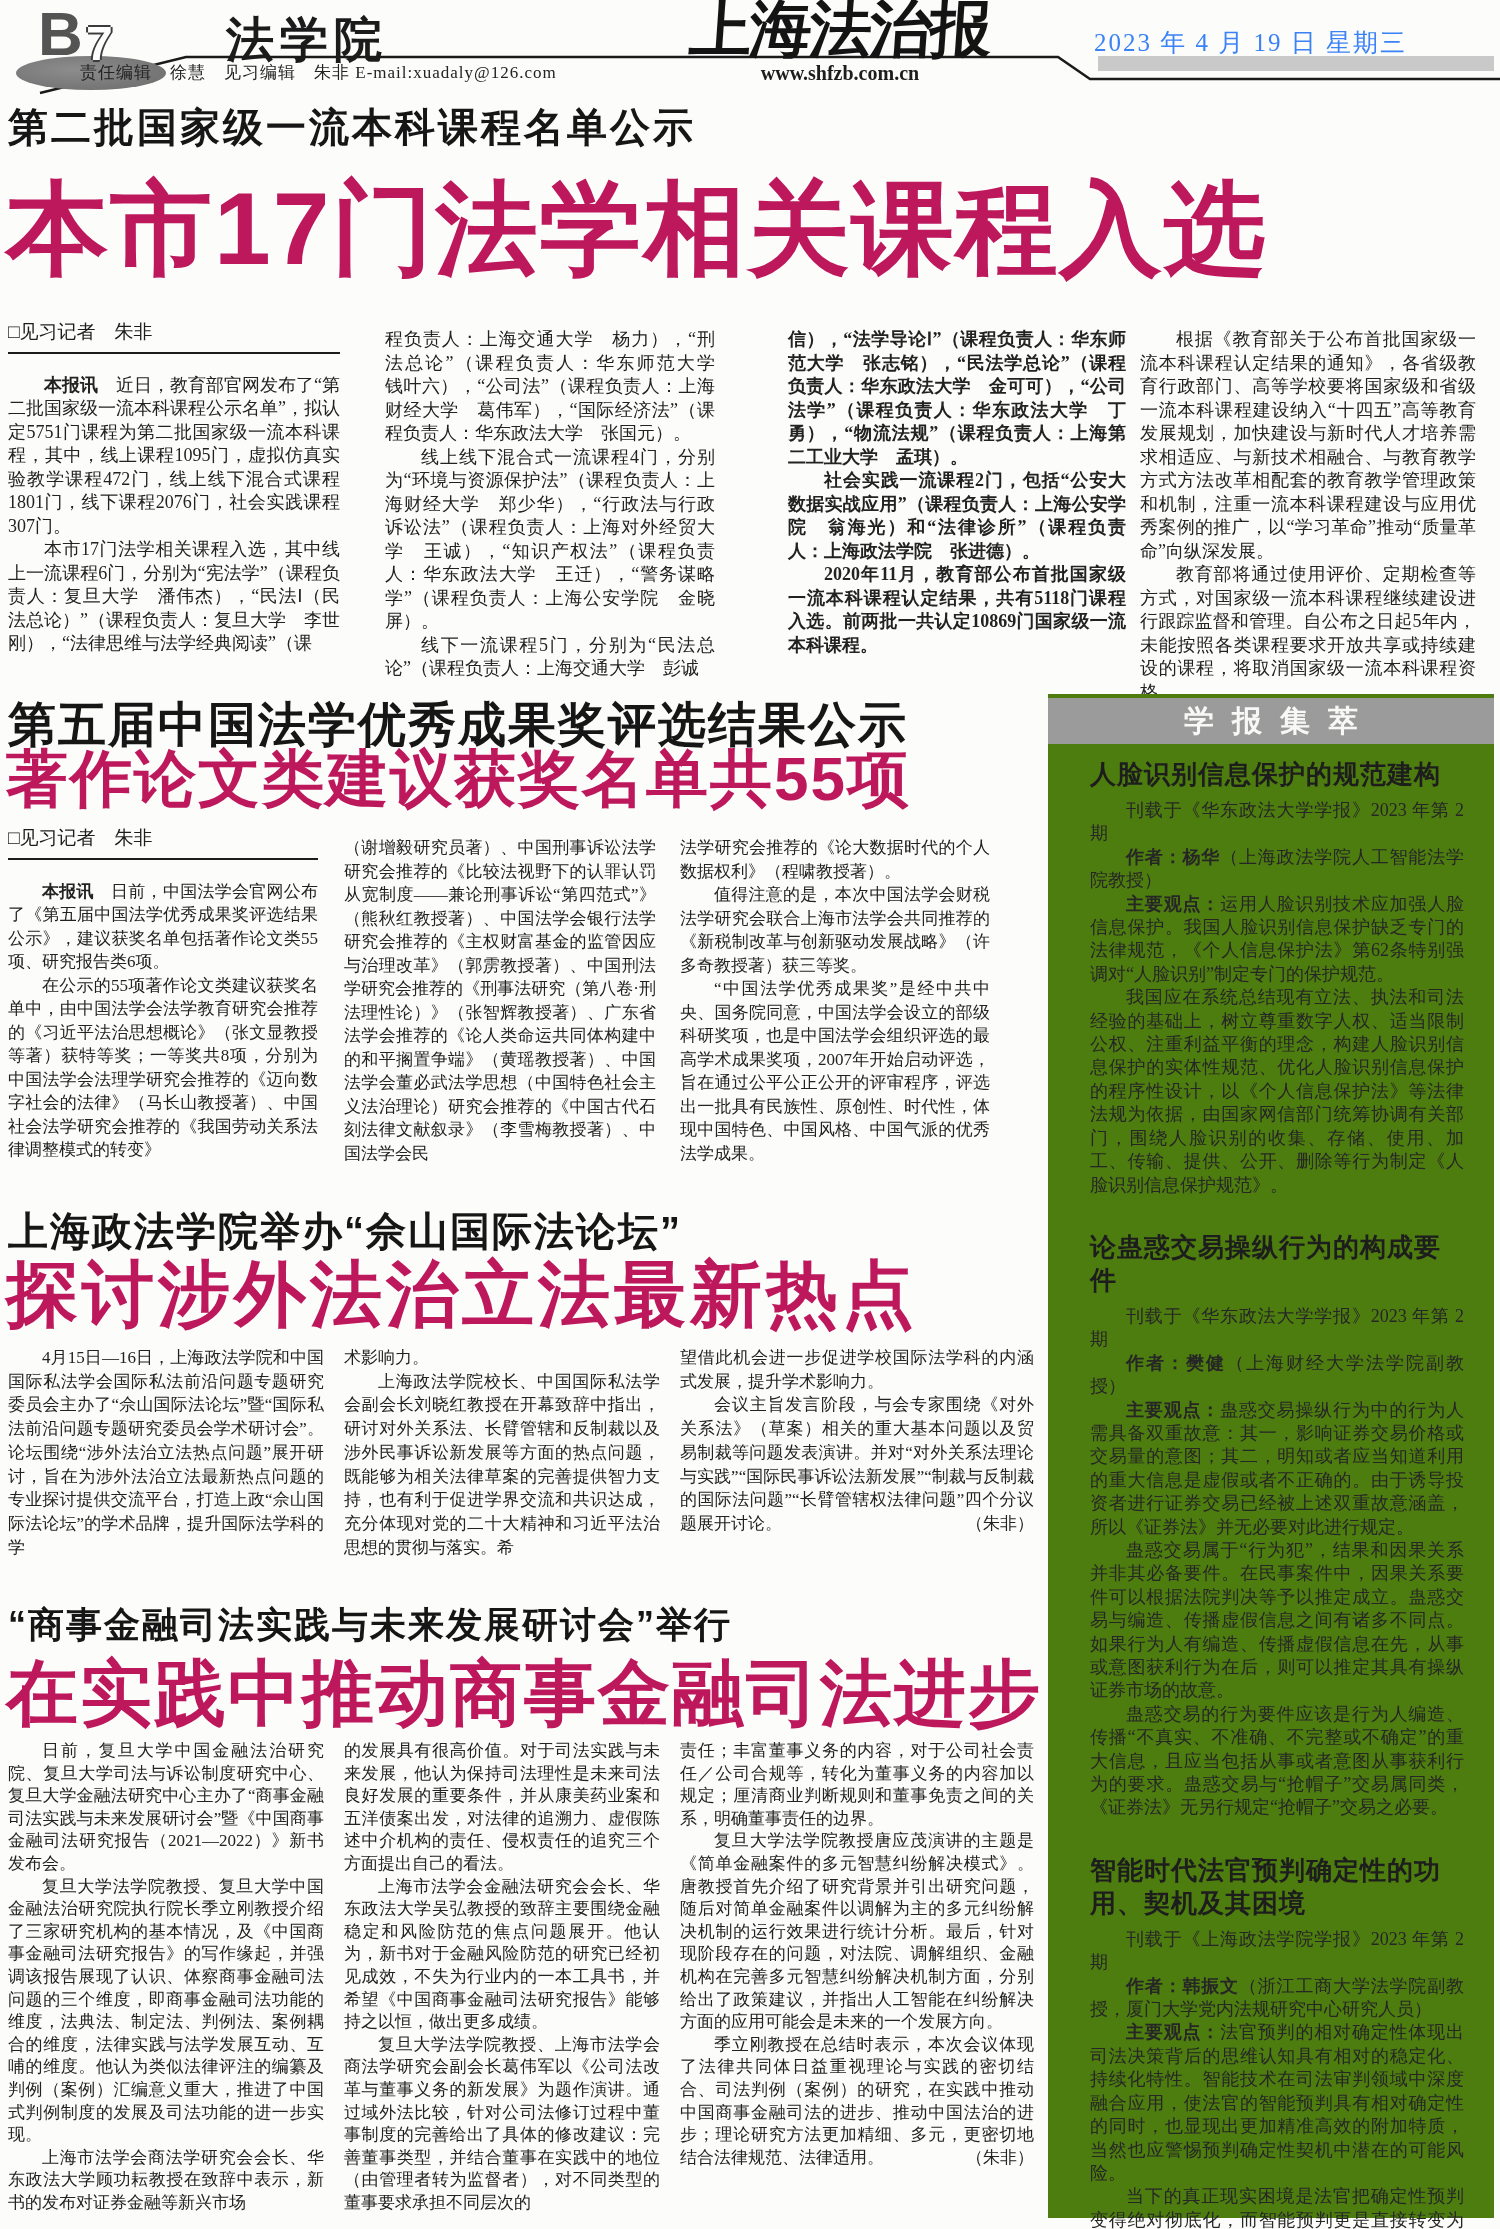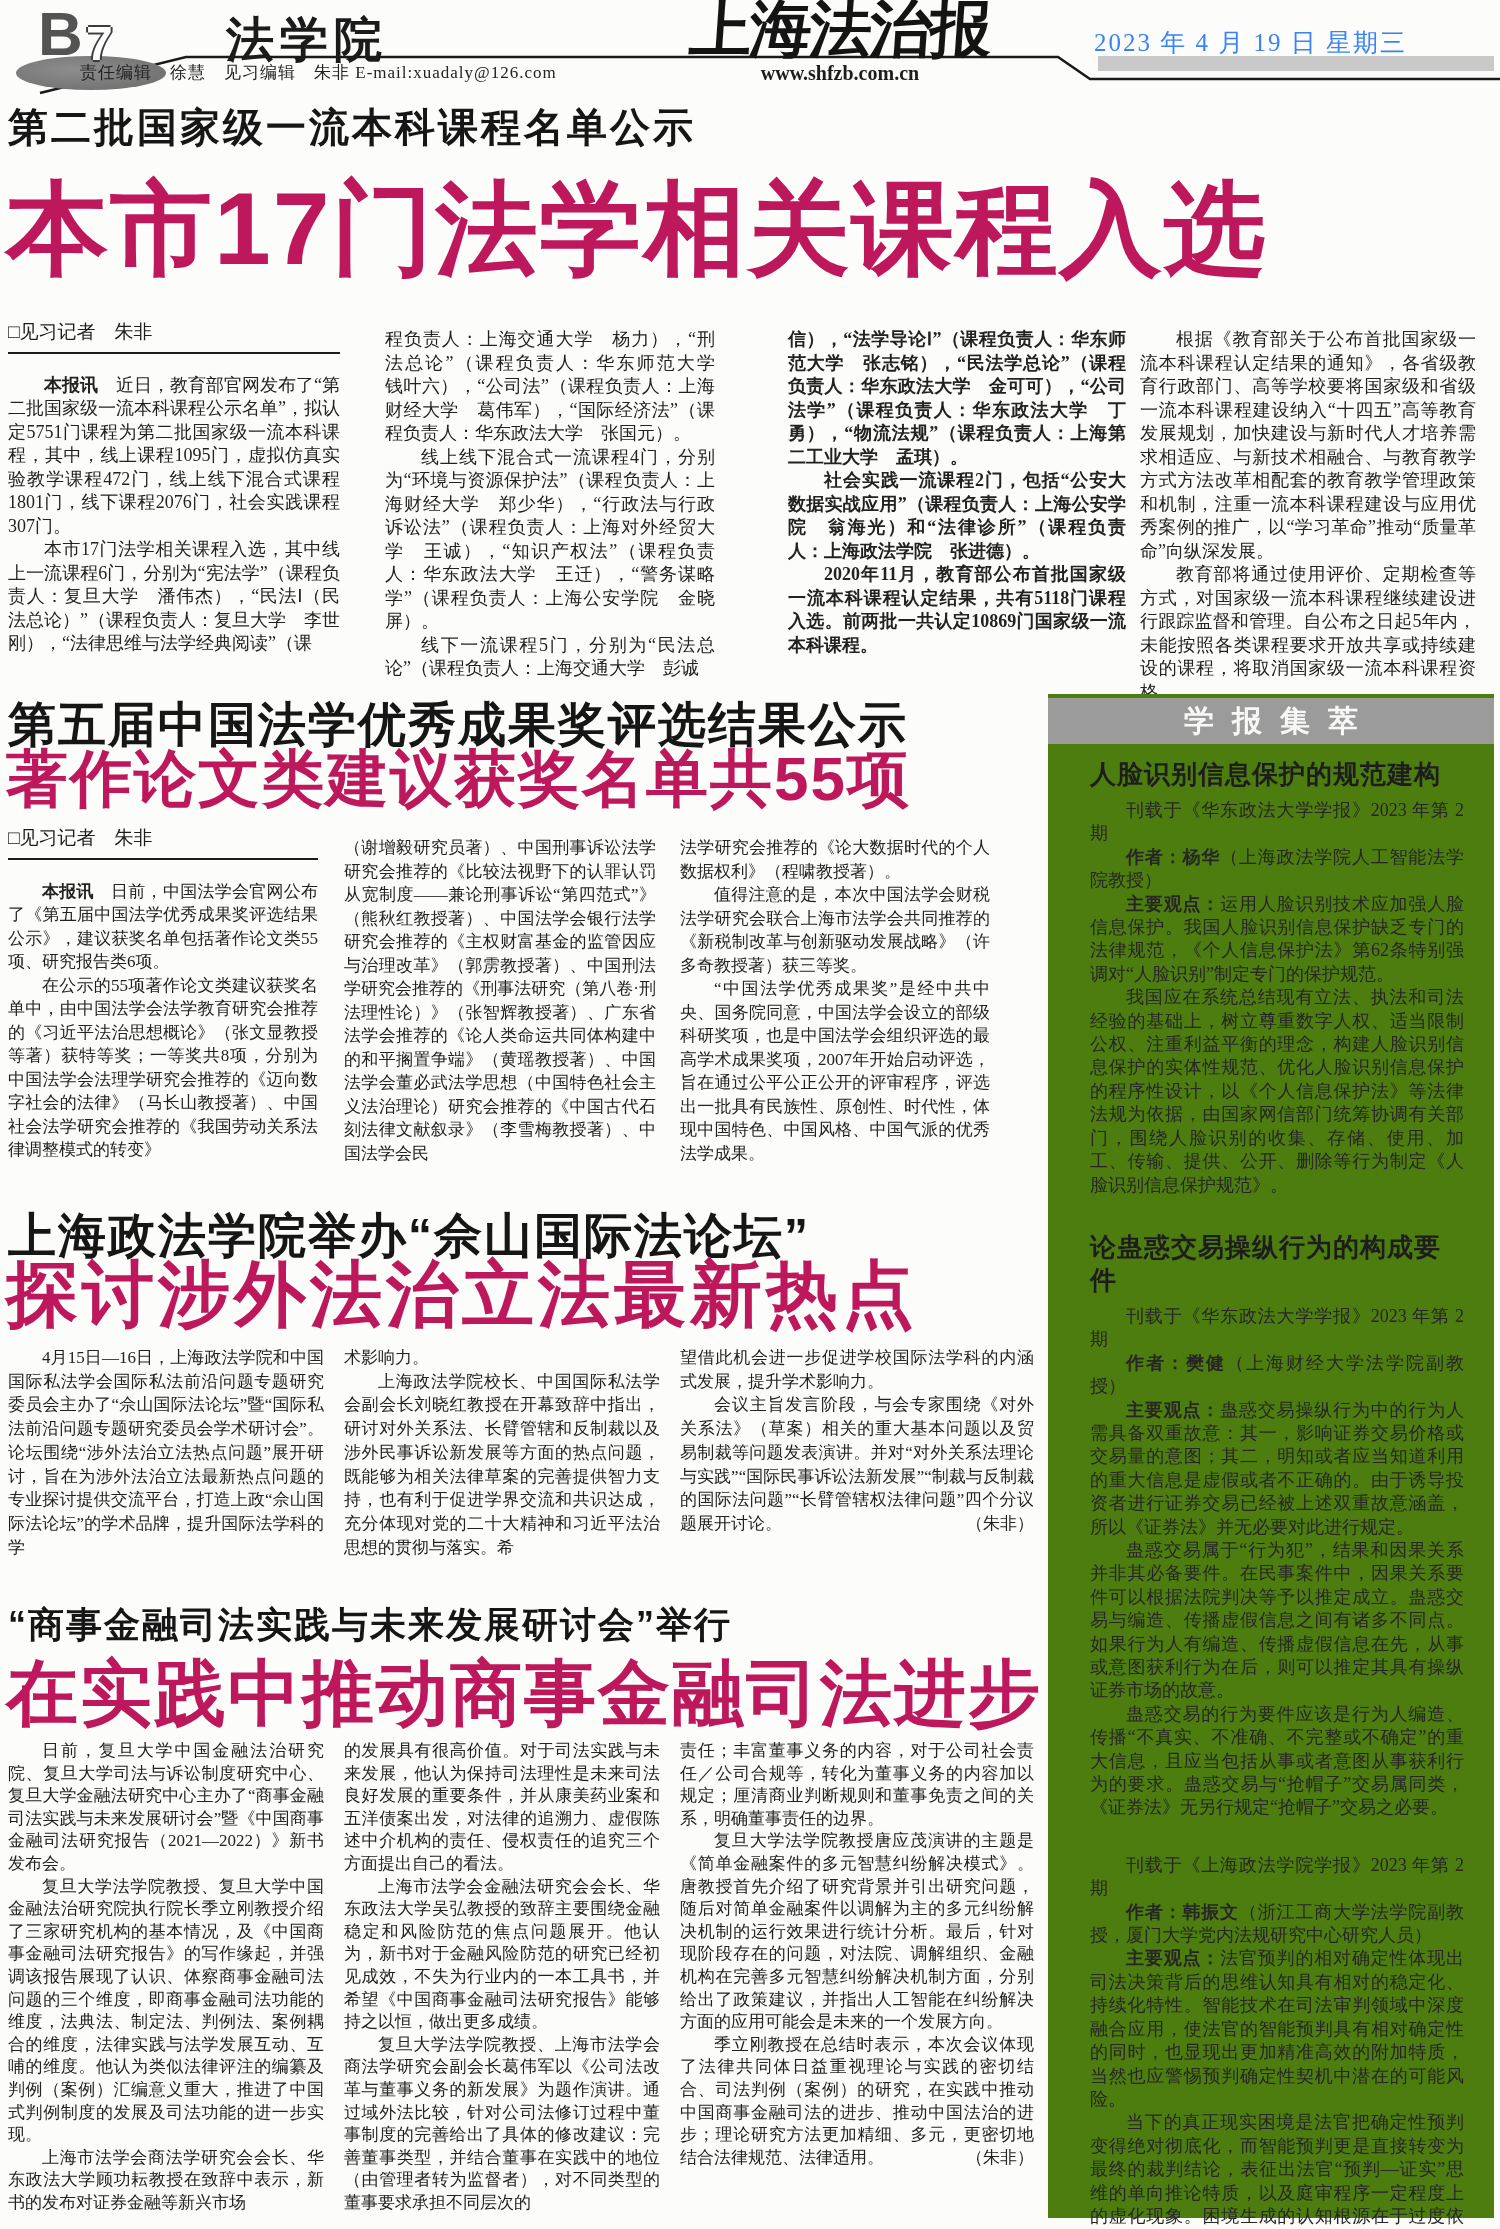--- a/index.html
+++ b/index.html
@@ -43,21 +43,21 @@
   .a1-c3{left:788px;top:328px;width:338px;font-weight:bold;}
   .a1-c4{left:1140px;top:328px;width:336px;}
   
   .a2-kicker{left:8px;top:693px;font-size:48px;letter-spacing:2px;}
   .a2-headline{left:6px;top:740px;font-size:62px;line-height:78px;letter-spacing:2px;}
   .a2 .col{font-size:17px;line-height:23.5px;}
   .a2-c1{left:8px;top:826px;width:310px;}
   .a2-c2{left:344px;top:836px;width:312px;}
   .a2-c3{left:680px;top:836px;width:310px;}
   
-  .a3-kicker{left:8px;top:1204px;font-size:48px;letter-spacing:2px;}
+  .a3-kicker{left:8px;top:1204px;font-size:40px;letter-spacing:2px;}
   .a3-headline{left:6px;top:1250px;font-size:72px;line-height:88px;letter-spacing:4px;}
   .a3 .col{font-size:17px;line-height:23.7px;}
   .a3-c1{left:8px;top:1346px;width:316px;}
   .a3-c2{left:344px;top:1346px;width:316px;}
   .a3-c3{left:680px;top:1346px;width:354px;}
   
   .a4-kicker{left:8px;top:1601px;font-size:36px;letter-spacing:2px;}
   .a4-headline{left:6px;top:1648px;font-size:72px;line-height:90px;letter-spacing:2px;}
   .a4 .col{font-size:17px;line-height:22.6px;}
   .a4-c1{left:8px;top:1740px;width:316px;}
@@ -200,20 +200,21 @@
             <p><b>作者：樊健</b>（上海财经大学法学院副教授）</p>
           </div>
         <div class="digest-body">
             <p><b>主要观点：</b>蛊惑交易操纵行为中的行为人需具备双重故意：其一，影响证券交易价格或交易量的意图；其二，明知或者应当知道利用的重大信息是虚假或者不正确的。由于诱导投资者进行证券交易已经被上述双重故意涵盖，所以《证券法》并无必要对此进行规定。</p>
             <p>蛊惑交易属于“行为犯”，结果和因果关系并非其必备要件。在民事案件中，因果关系要件可以根据法院判决等予以推定成立。蛊惑交易与编造、传播虚假信息之间有诸多不同点。如果行为人有编造、传播虚假信息在先，从事或意图获利行为在后，则可以推定其具有操纵证券市场的故意。</p>
             <p>蛊惑交易的行为要件应该是行为人编造、传播“不真实、不准确、不完整或不确定”的重大信息，且应当包括从事或者意图从事获利行为的要求。蛊惑交易与“抢帽子”交易属同类，《证券法》无另行规定“抢帽子”交易之必要。</p>
           </div>
       </div>
 
       <div class="digest-item">
+        <p class="digest-item-title">智能时代法官预判确定性的功用、契机及其困境</p>
         <div class="digest-meta">
             <p>刊载于《上海政法学院学报》2023 年第 2 期</p>
             <p><b>作者：韩振文</b>（浙江工商大学法学院副教授，厦门大学党内法规研究中心研究人员）</p>
           </div>
         <div class="digest-body">
             <p><b>主要观点：</b>法官预判的相对确定性体现出司法决策背后的思维认知具有相对的稳定化、持续化特性。智能技术在司法审判领域中深度融合应用，使法官的智能预判具有相对确定性的同时，也显现出更加精准高效的附加特质，当然也应警惕预判确定性契机中潜在的可能风险。</p>
             <p>当下的真正现实困境是法官把确定性预判变得绝对彻底化，而智能预判更是直接转变为最终的裁判结论，表征出法官“预判—证实”思维的单向推论特质，以及庭审程序一定程度上的虚化现象。困境生成的认知根源在于过度依赖卷宗笔录的审判认知结构，</p>
           </div>
 
       </div>

